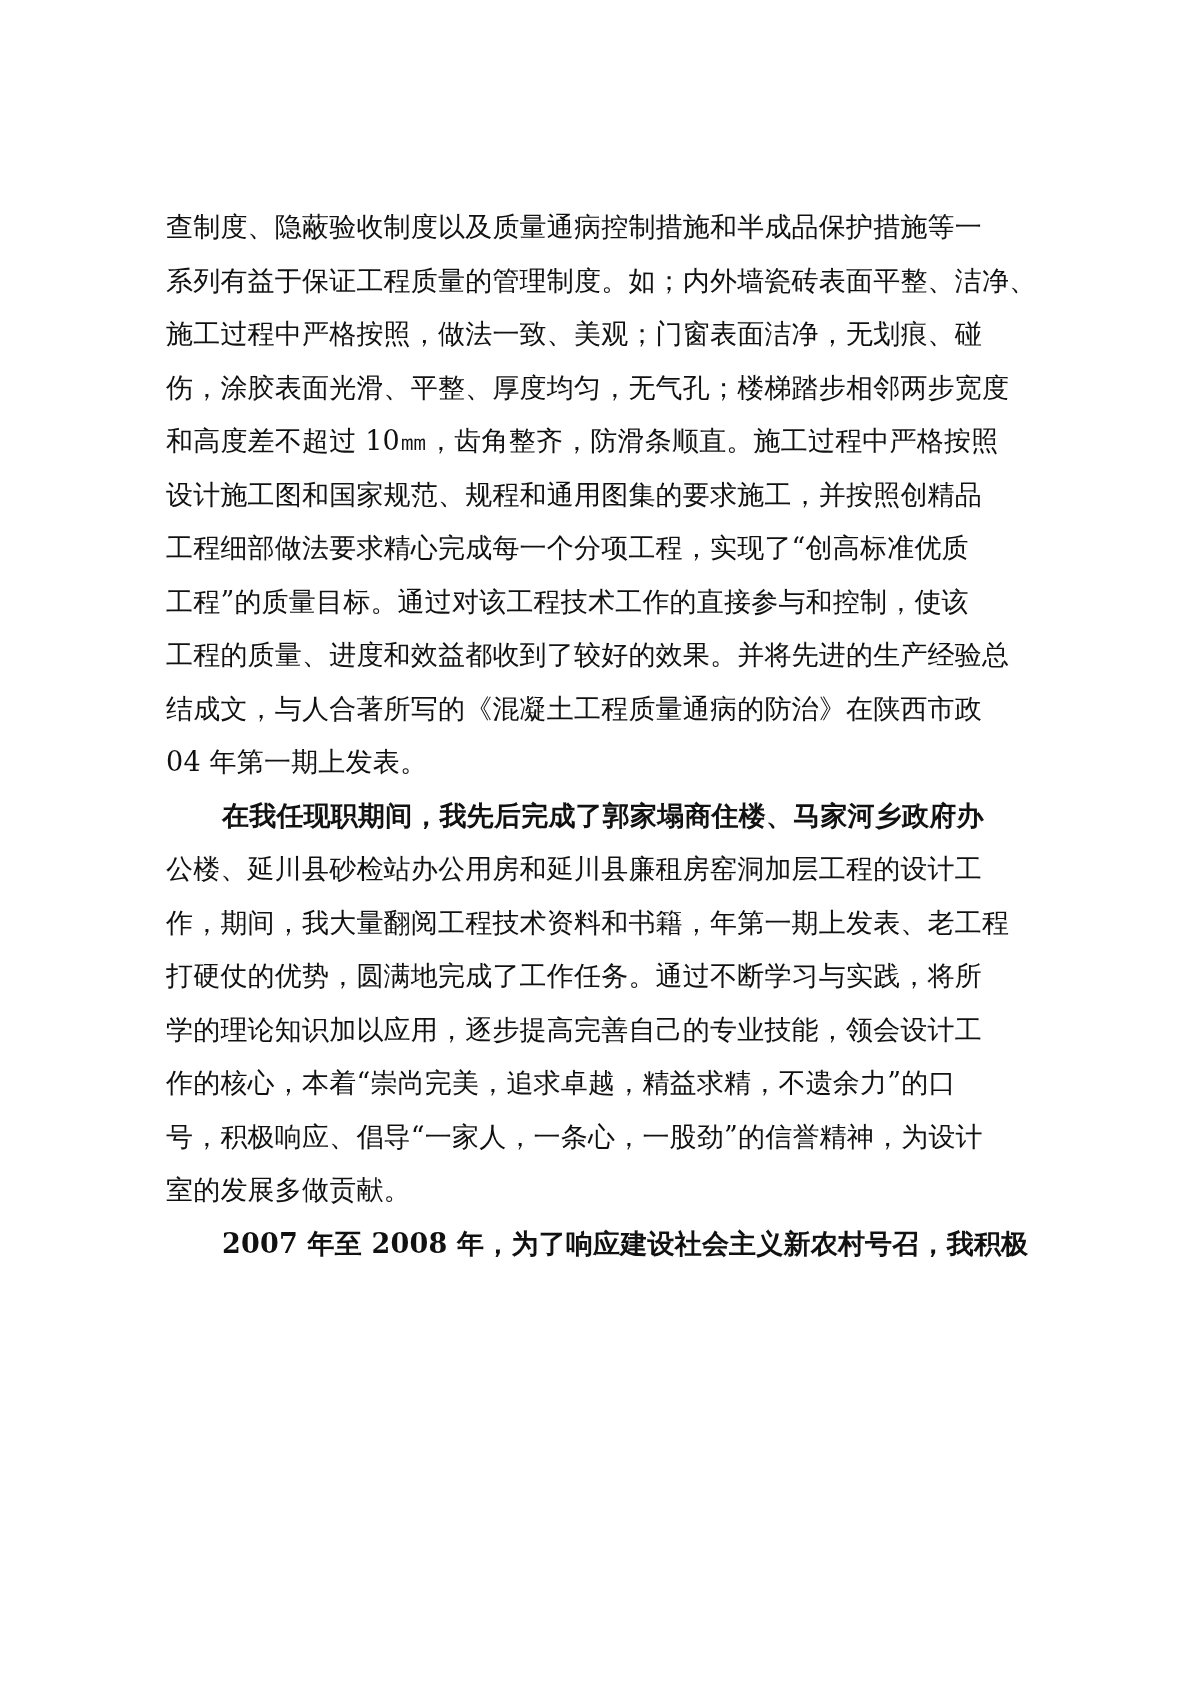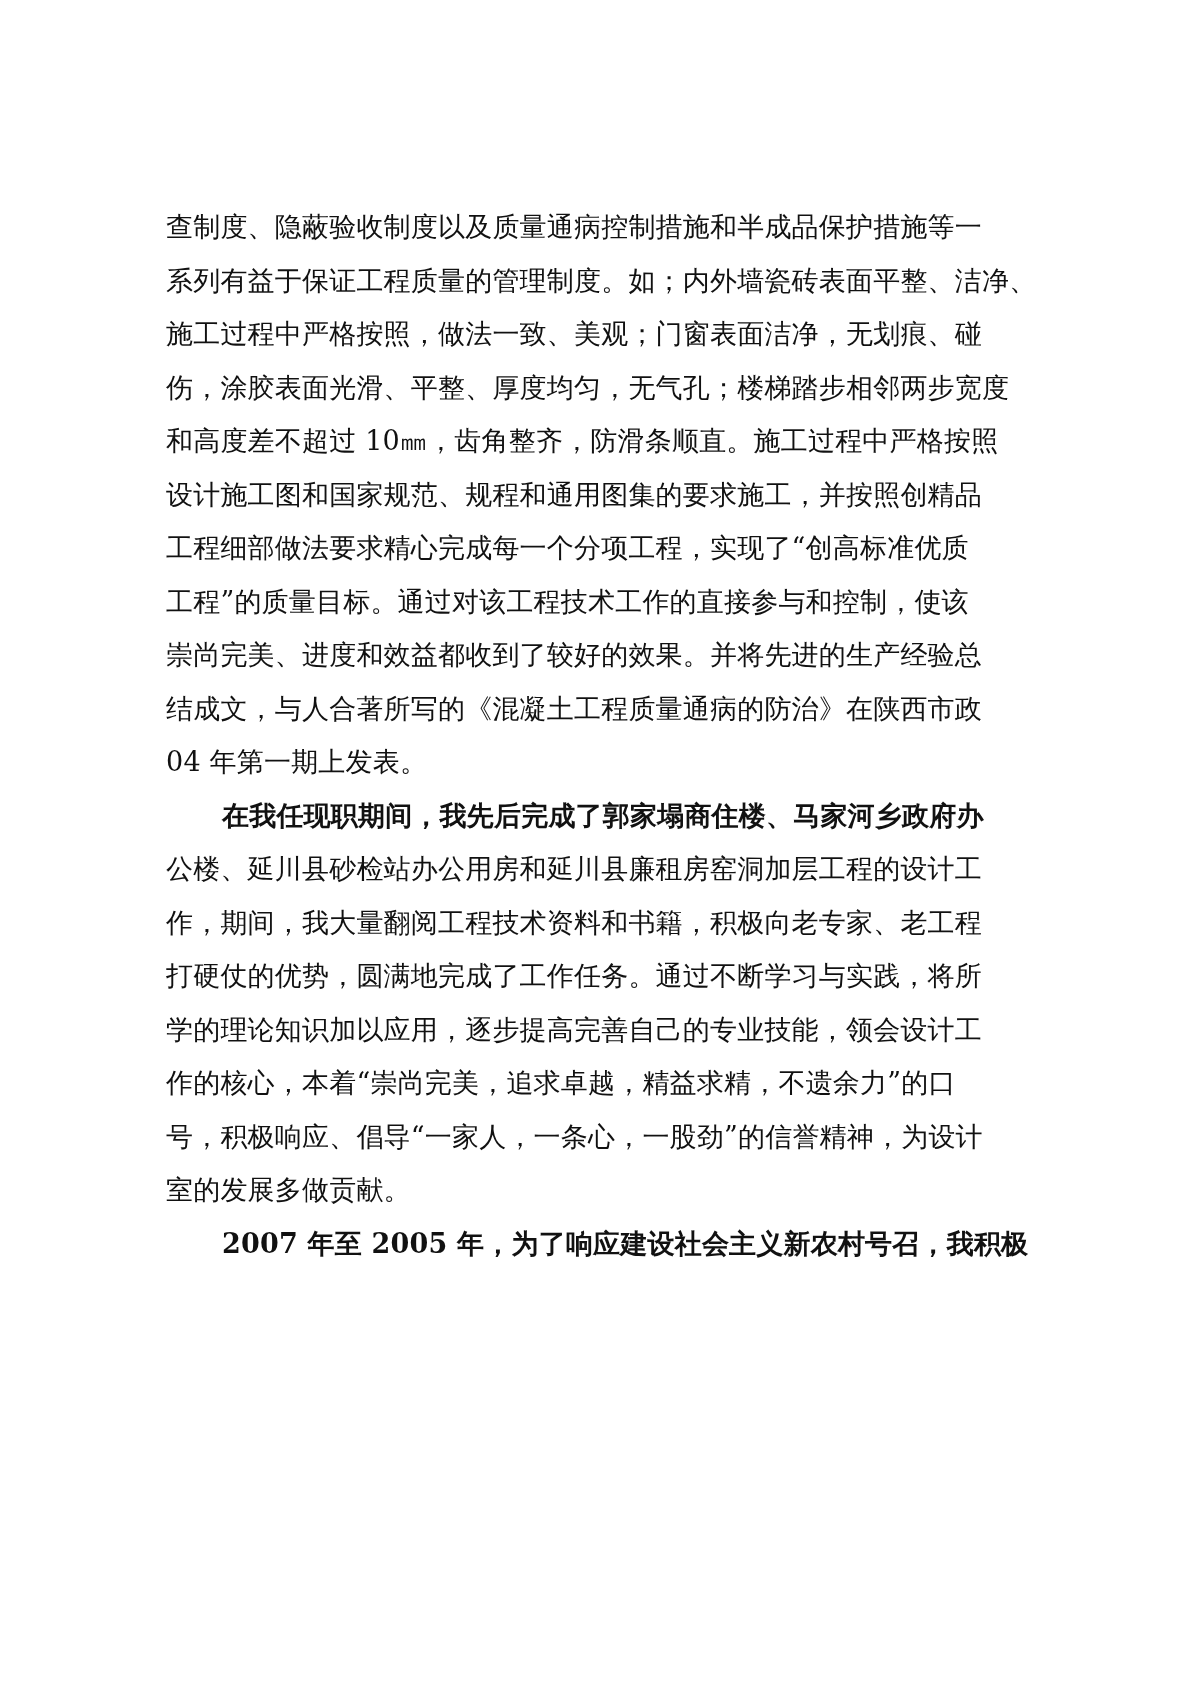--- a/index.html
+++ b/index.html
@@ -39,25 +39,25 @@
 
 <div class="page">
   <div class="line">查制度、隐蔽验收制度以及质量通病控制措施和半成品保护措施等一</div>
   <div class="line">系列有益于保证工程质量的管理制度。如；内外墙瓷砖表面平整、洁净、</div>
   <div class="line">施工过程中严格按照，做法一致、美观；门窗表面洁净，无划痕、碰</div>
   <div class="line">伤，涂胶表面光滑、平整、厚度均匀，无气孔；楼梯踏步相邻两步宽度</div>
   <div class="line">和高度差不超过 10㎜，齿角整齐，防滑条顺直。施工过程中严格按照</div>
   <div class="line">设计施工图和国家规范、规程和通用图集的要求施工，并按照创精品</div>
   <div class="line">工程细部做法要求精心完成每一个分项工程，实现了“创高标准优质</div>
   <div class="line">工程”的质量目标。通过对该工程技术工作的直接参与和控制，使该</div>
-  <div class="line">崇尚完美、进度和效益都收到了较好的效果。并将先进的生产经验总</div>
+  <div class="line">工程的质量、进度和效益都收到了较好的效果。并将先进的生产经验总</div>
   <div class="line">结成文，与人合著所写的《混凝土工程质量通病的防治》在陕西市政</div>
   <div class="line">04 年第一期上发表。</div>
   <div class="line indent">在我任现职期间，我先后完成了郭家塌商住楼、马家河乡政府办</div>
   <div class="line">公楼、延川县砂检站办公用房和延川县廉租房窑洞加层工程的设计工</div>
-  <div class="line">作，期间，我大量翻阅工程技术资料和书籍，积极向老专家、老工程</div>
+  <div class="line">作，期间，我大量翻阅工程技术资料和书籍，年第一期上发表、老工程</div>
   <div class="line">打硬仗的优势，圆满地完成了工作任务。通过不断学习与实践，将所</div>
   <div class="line">学的理论知识加以应用，逐步提高完善自己的专业技能，领会设计工</div>
   <div class="line">作的核心，本着“崇尚完美，追求卓越，精益求精，不遗余力”的口</div>
   <div class="line">号，积极响应、倡导“一家人，一条心，一股劲”的信誉精神，为设计</div>
   <div class="line">室的发展多做贡献。</div>
-  <div class="line indent">2007 年至 2005 年，为了响应建设社会主义新农村号召，我积极</div>
+  <div class="line indent">2007 年至 2008 年，为了响应建设社会主义新农村号召，我积极</div>
 </div>
 
 </body></html>

